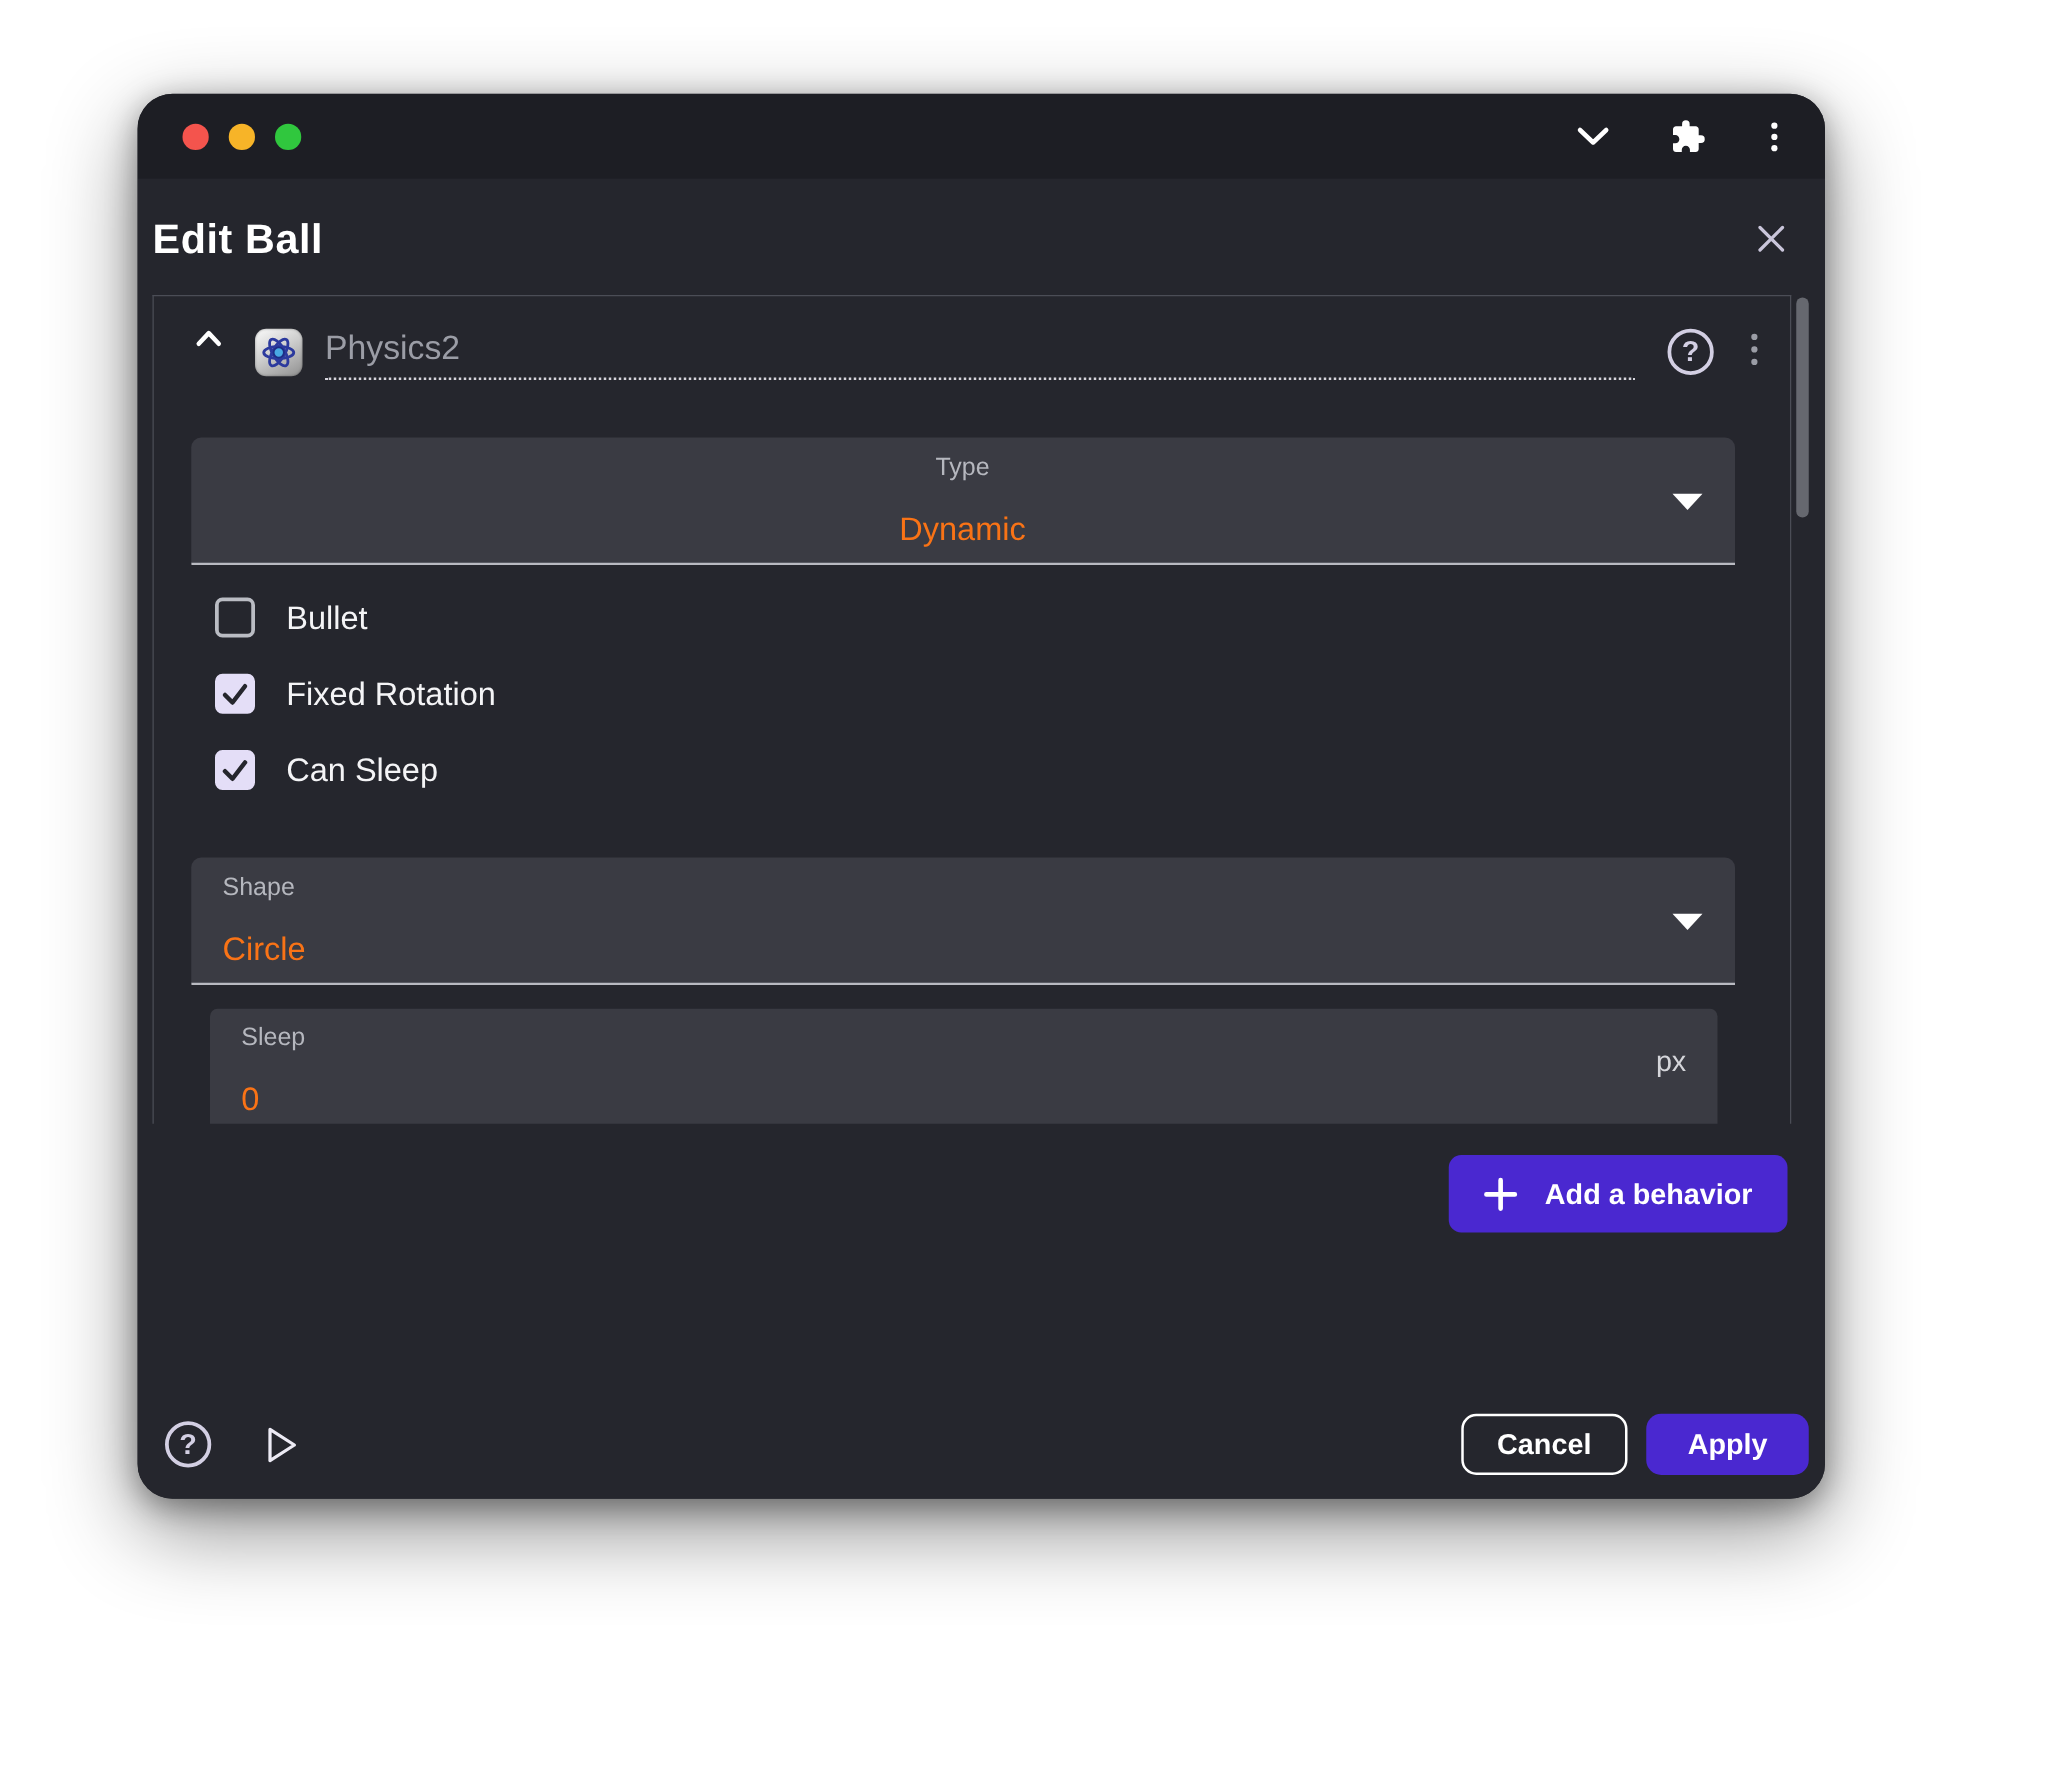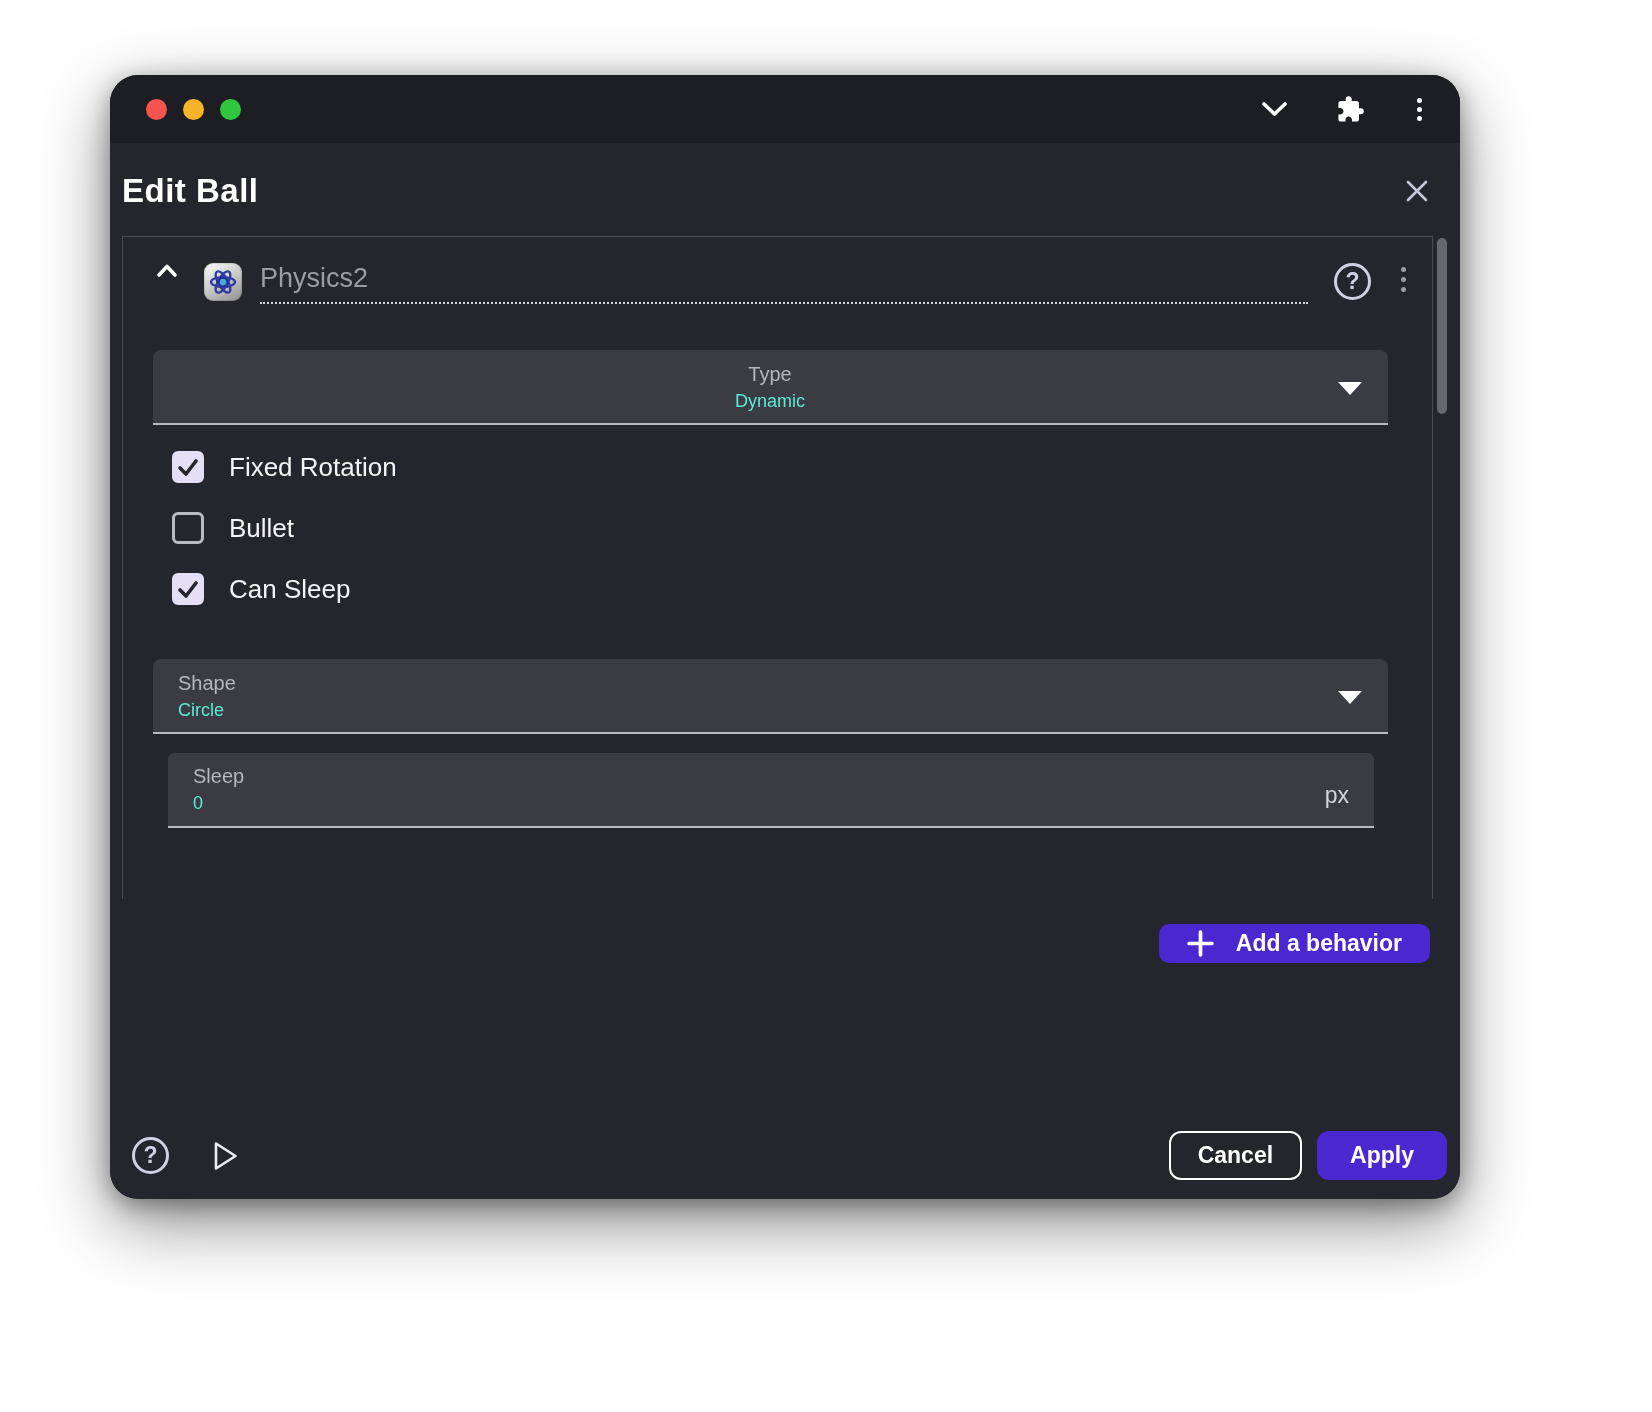--- a/index.html
+++ b/index.html
@@ -108,21 +108,21 @@
     background:#3a3b43;
     border-radius:8px 8px 0 0;
     border-bottom:2px solid #b9bac1;
     position:relative;
     padding:13px 26px 11px 25px;
   }
   .field-type  { margin:46px 44px 0 30px;text-align:center; }
   .field-shape { margin:54px 44px 0 30px; }
   .field-radius{ margin:19px 58px 0 45px; border-radius:6px 6px 0 0; padding:12px 26px 12px 25px; }
   .field-label { color:#b5b7be; font-size:20px; }
-  .field-value { color:#5eead4; font-size:18px; margin-top:5px; }
+  .field-value { color:#f97316; font-size:26px; margin-top:22px; }
   .select-arrow {
     position:absolute; right:26px; top:50%; margin-top:-5px;
     width:0; height:0;
     border-left:12px solid transparent; border-right:12px solid transparent;
     border-top:13px solid #ffffff;
   }
   .unit {
     position:absolute; right:25px; top:29px;
     color:#d4d5da; font-size:23px;
   }
@@ -134,21 +134,21 @@
     border:3px solid #babcc3; background:transparent;
     display:flex; align-items:center; justify-content:center;
   }
   .checkbox svg { display:none; }
   .checkbox.checked { background:#e4def7; border-color:#e4def7; }
   .checkbox.checked svg { display:block; }
   .checkbox-label { margin-left:25px; color:#f4f4f6; font-size:26px; }
   
   .add-row { margin-top:25px; display:flex; justify-content:flex-end; padding-right:17px; }
   .add-btn {
-    height:39px; border-radius:10px; border:none; cursor:pointer;
+    height:62px; border-radius:10px; border:none; cursor:pointer;
     background:#4a28d0; color:#ffffff;
     display:flex; align-items:center; gap:20px;
     padding:0 28px 0 26px;
     font-size:23px; font-weight:bold;
     font-family:inherit;
   }
   
   .spacer { flex:1; }
   .footer { display:flex; align-items:center; padding-left:10px; }
   .play-btn { margin-left:43px; display:flex; align-items:center; cursor:pointer; }
@@ -237,39 +237,39 @@
         </div>
 
         <div class="field field-type">
           <div class="field-label">Type</div>
           <div class="field-value">Dynamic</div>
           <span class="select-arrow"></span>
         </div>
 
         <div class="checkbox-rows">
           <div class="checkbox-row">
-            <span class="checkbox checked">
-              <svg viewBox="0 0 24 24" width="24" height="24">
-                  <polyline points="4,13 10,19 20,6" fill="none" stroke="#25262d" stroke-width="3.6" stroke-linecap="round" stroke-linejoin="round"></polyline>
-                </svg>
-            </span>
-            <span class="checkbox-label">Fixed Rotation</span>
-          </div>
-          <div class="checkbox-row">
             <span class="checkbox">
               
             </span>
             <span class="checkbox-label">Bullet</span>
           </div>
           <div class="checkbox-row">
             <span class="checkbox checked">
               <svg viewBox="0 0 24 24" width="24" height="24">
                   <polyline points="4,13 10,19 20,6" fill="none" stroke="#25262d" stroke-width="3.6" stroke-linecap="round" stroke-linejoin="round"></polyline>
                 </svg>
             </span>
+            <span class="checkbox-label">Fixed Rotation</span>
+          </div>
+          <div class="checkbox-row">
+            <span class="checkbox checked">
+              <svg viewBox="0 0 24 24" width="24" height="24">
+                  <polyline points="4,13 10,19 20,6" fill="none" stroke="#25262d" stroke-width="3.6" stroke-linecap="round" stroke-linejoin="round"></polyline>
+                </svg>
+            </span>
             <span class="checkbox-label">Can Sleep</span>
           </div>
         </div>
 
         <div class="field field-shape">
           <div class="field-label">Shape</div>
           <div class="field-value">Circle</div>
           <span class="select-arrow"></span>
         </div>
 

